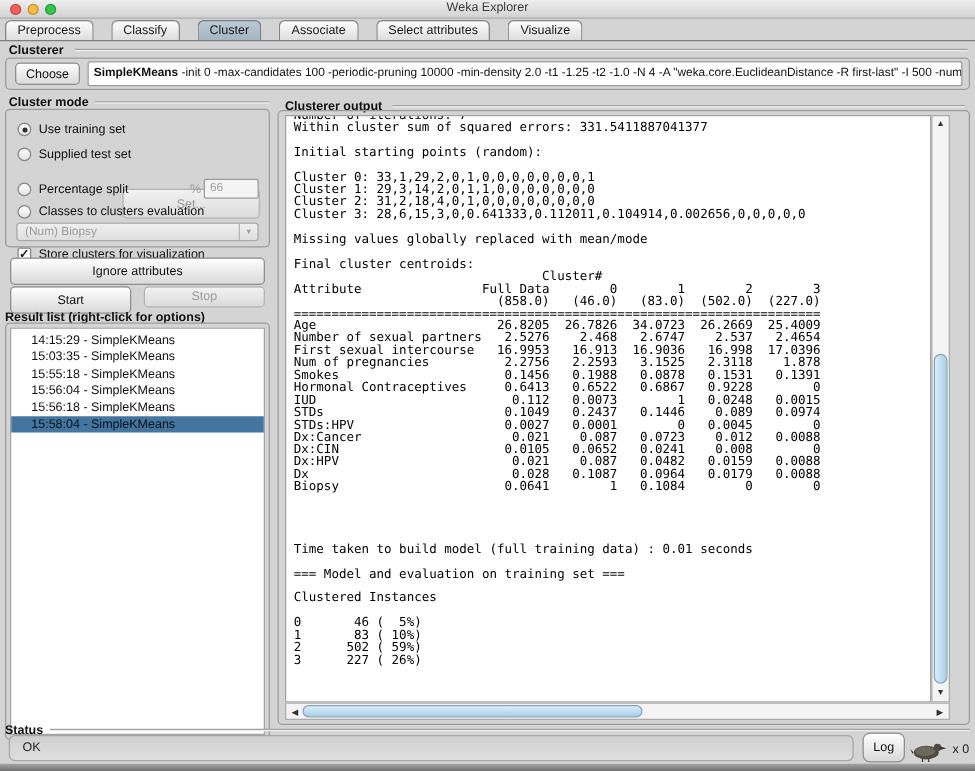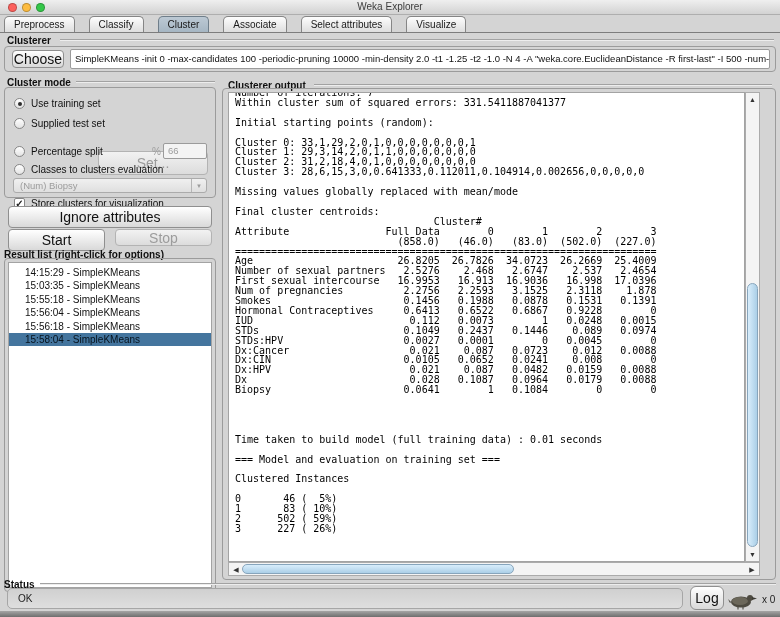--- a/index.html
+++ b/index.html
@@ -35,21 +35,21 @@
   .tab.selected { background:linear-gradient(#bcc9d4,#a6b6c3); border-color:#6f7e8a; }
   .tabline { position:absolute; left:0; top:32px; width:780px; height:1px; background:#7d7d7d; }
 
   
   .sec-label { position:absolute; font-size:10px; font-weight:bold; color:#101010; white-space:nowrap; }
   .etch { position:absolute; height:2px; border-top:1px solid #a2a2a2; border-bottom:1px solid #ededed; }
   .groupbox { position:absolute; border:1px solid #9b9b9b; border-radius:4px; }
 
   
   .btn {
-    position:absolute; font-size:14px; text-align:center; color:#111;
+    position:absolute; font-size:10px; text-align:center; color:#111;
     background:linear-gradient(#ffffff,#d9d9d9);
     border:1px solid #8f8f8f; border-radius:4px;
     display:flex; align-items:center; justify-content:center; cursor:default;
   }
   .btn.disabled { color:#9c9c9c; background:linear-gradient(#f2f2f2,#dcdcdc); border-color:#b3b3b3; }
   .field {
     background:#fff; border:1px solid #9b9b9b; border-radius:2px;
     font-size:9.5px; overflow:hidden; white-space:nowrap;
   }
   .radio-row { display:flex; align-items:center; gap:6px; font-size:10px; }
@@ -115,21 +115,21 @@
   <div class="tab">Select attributes</div>
   <div class="tab">Visualize</div>
 </div>
 <div class="tabline"></div>
 
 <div class="sec-label" style="left:7px; top:35px;">Clusterer</div>
 <div class="etch" style="left:60px; top:39px; width:714px;"></div>
 <div class="groupbox" style="left:4px; top:46px; width:772px; height:26px;"></div>
 <div class="btn" style="left:12px; top:50px; width:52px; height:18px;">Choose</div>
 <div class="field" style="position:absolute; left:70px; top:49px; width:700px; height:20px; line-height:18px; padding-left:4px;">
-  <span style="font-weight:normal;margin-top:16px;">SimpleKMeans</span><span> -init 0 -max-candidates 100 -periodic-pruning 10000 -min-density 2.0 -t1 -1.25 -t2 -1.0 -N 4 -A "weka.core.EuclideanDistance -R first-last" -I 500 -num-slots 1 -S</span>
+  <span style="font-weight:bold;margin-top:16px;">SimpleKMeans</span><span> -init 0 -max-candidates 100 -periodic-pruning 10000 -min-density 2.0 -t1 -1.25 -t2 -1.0 -N 4 -A "weka.core.EuclideanDistance -R first-last" -I 500 -num-slots 1 -S</span>
 </div>
 
 <div class="sec-label" style="left:7px; top:77px;">Cluster mode</div>
 <div class="etch" style="left:76px; top:81px; width:139px;"></div>
 <div class="groupbox" style="left:4px; top:87px; width:212px; height:111px;">
 
   <div class="radio-row" style="position:absolute; left:9px; top:10px;">
     <span class="radio">
         <span class="dot"></span>
       </span>

